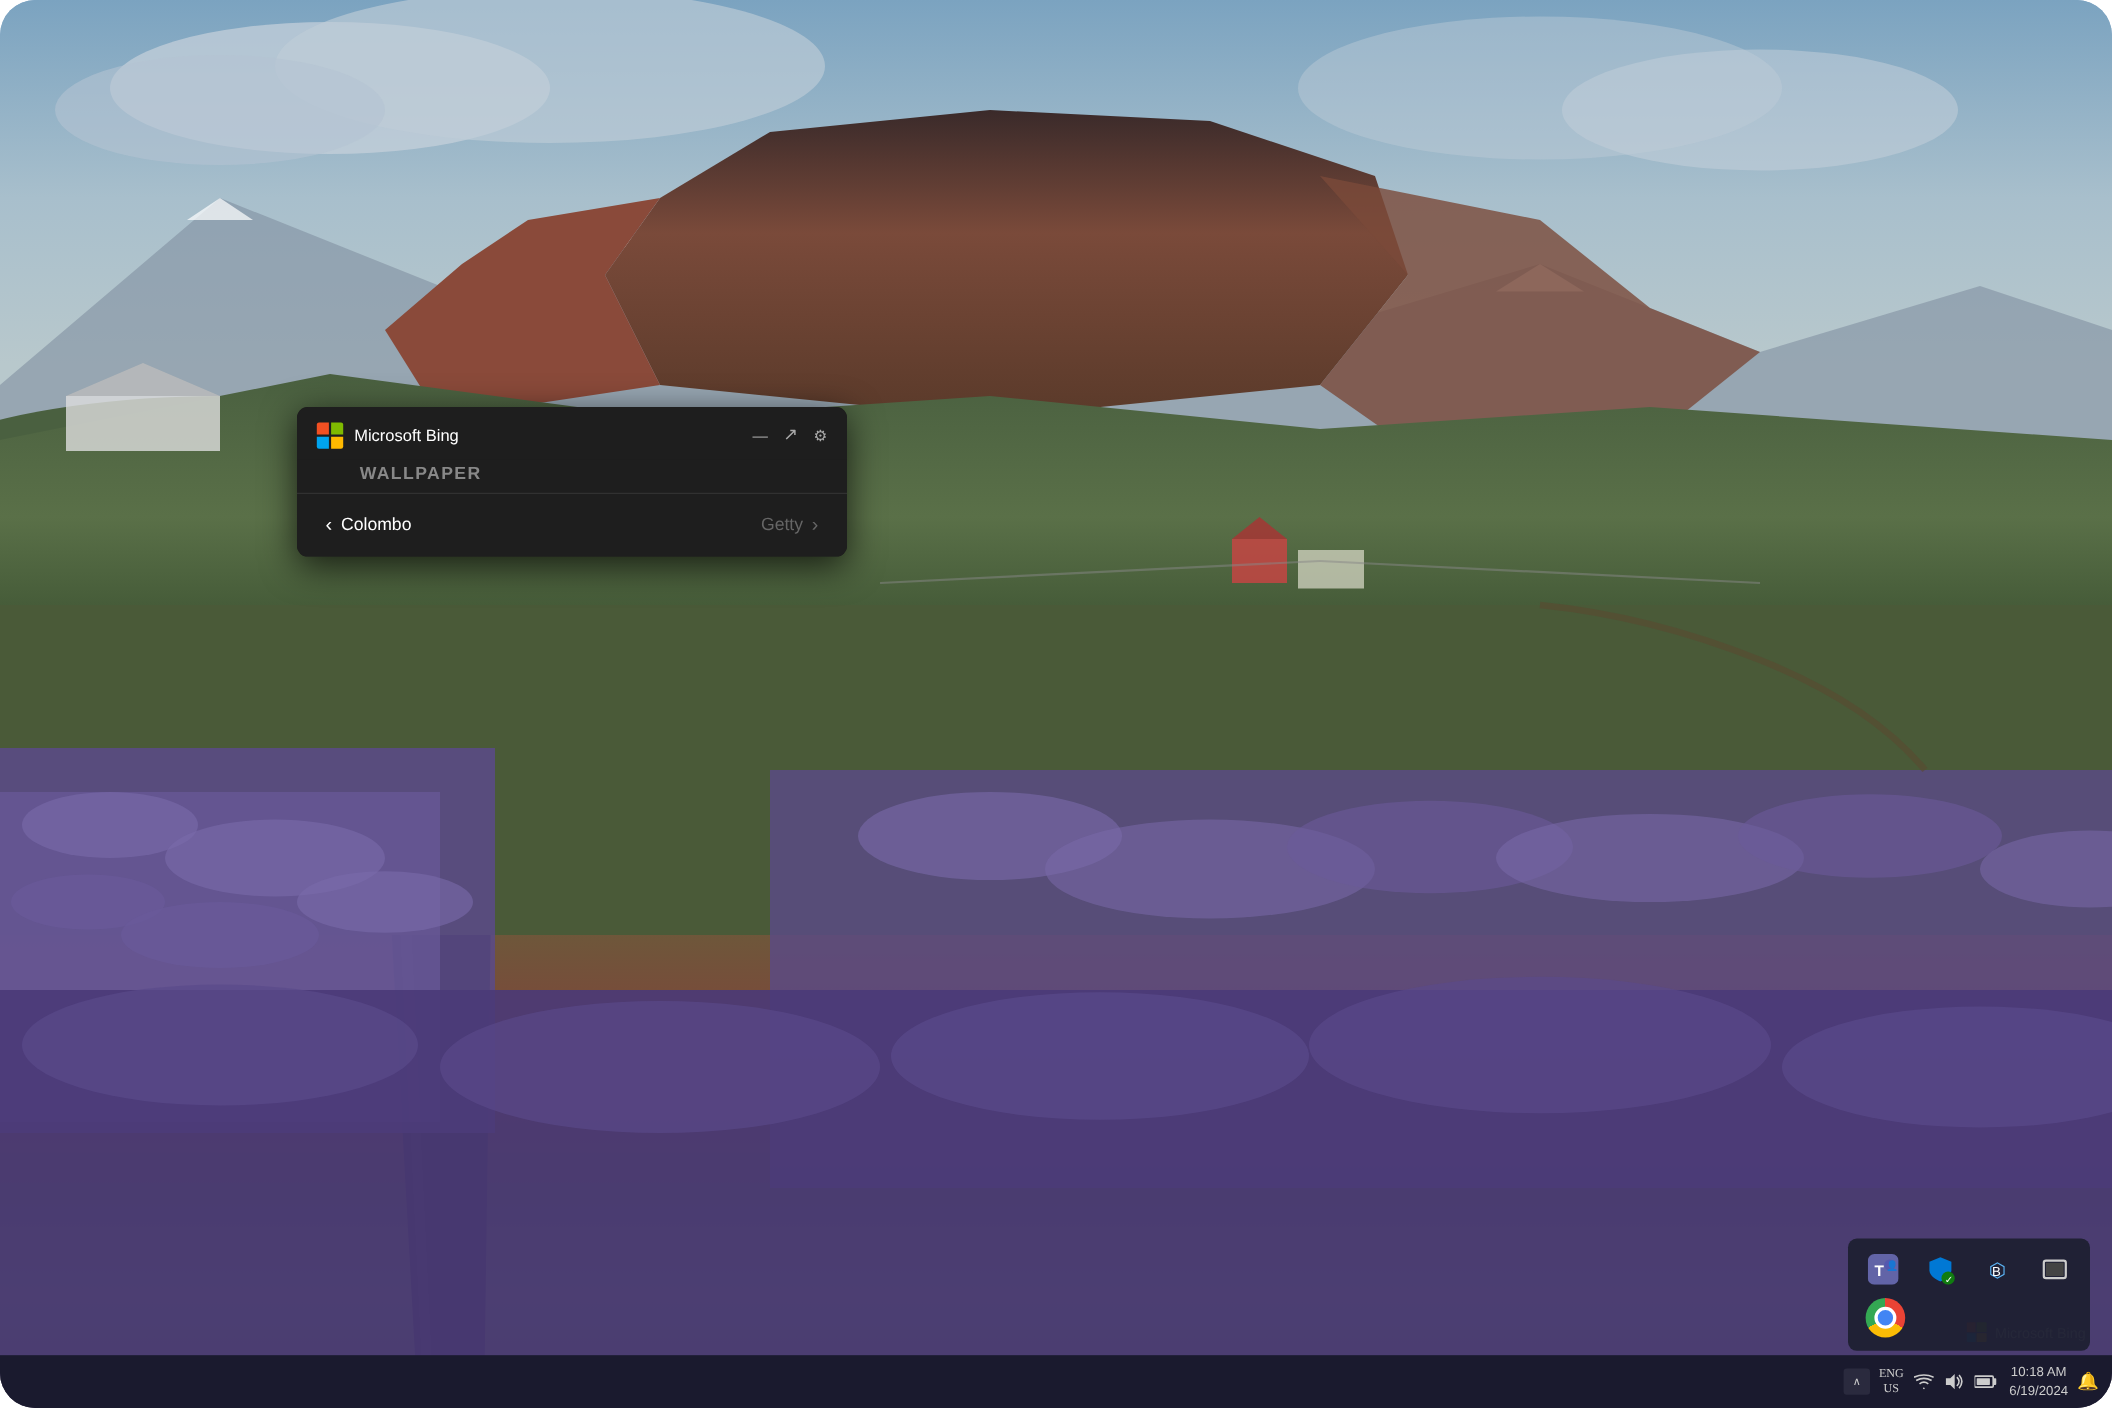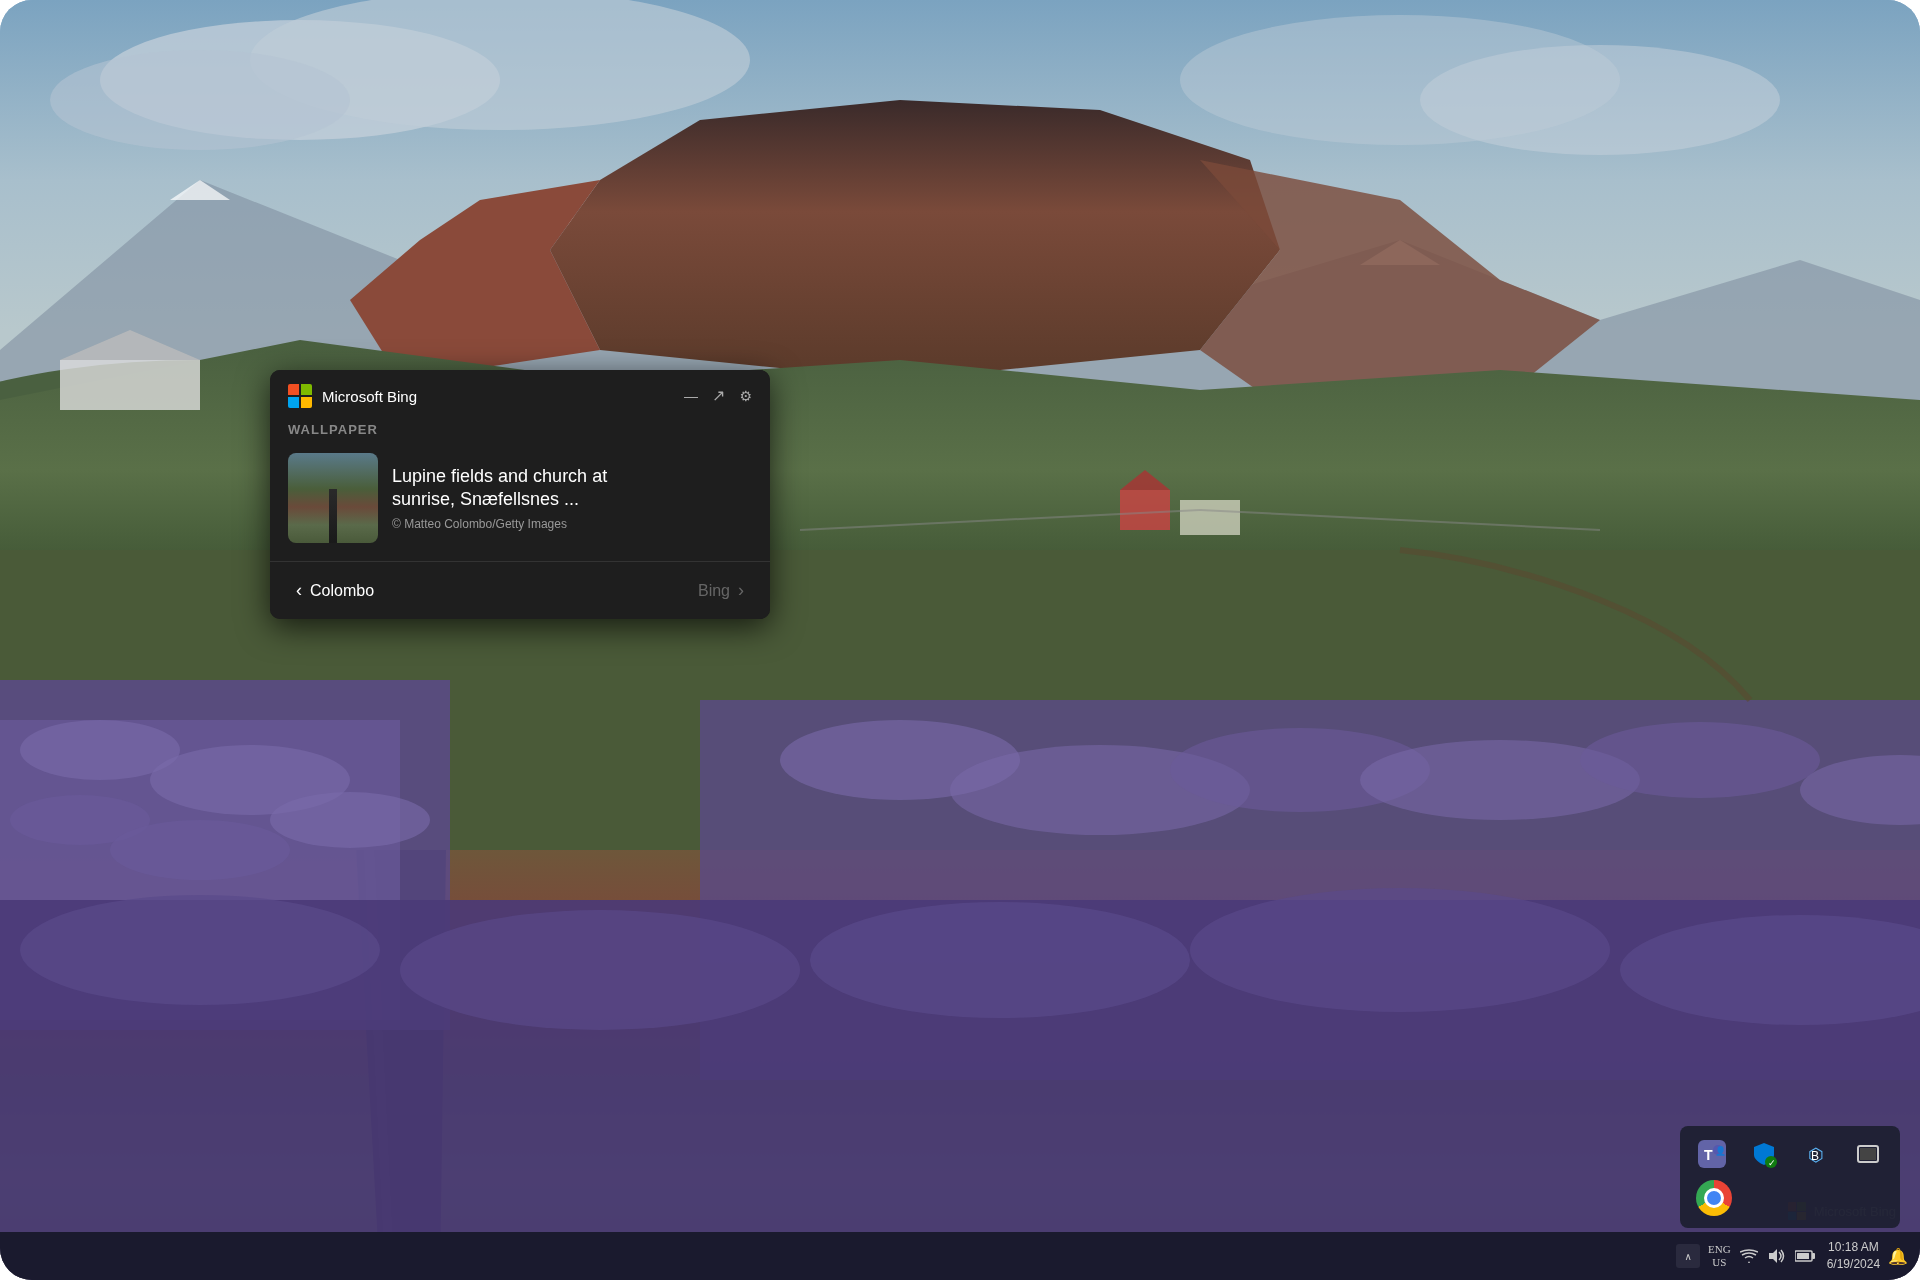--- a/index.html
+++ b/index.html
@@ -184,25 +184,26 @@
 
     .widget-control {
       color: #aaa;
       font-size: 14px;
       cursor: pointer;
       line-height: 1;
     }
 
     .widget-section-label {
       color: #888;
-      font-size: 13px;
+      font-size: 16px;
       font-weight: 600;
       letter-spacing: 0.08em;
       padding: 4px 18px 8px 18px;
       text-transform: uppercase;
+      margin-left: 39px;
     }
 
     .wallpaper-info {
       display: flex;
       align-items: center;
       gap: 14px;
       padding: 8px 18px 18px 18px;
     }
 
     .wallpaper-thumbnail {
@@ -444,40 +445,28 @@
       </div>
       <div class="widget-header-right">
         <span class="widget-control">—</span>
         <span class="widget-control" style="font-size:16px;">↗</span>
         <span class="widget-control">⚙</span>
       </div>
     </div>
 
     <div class="widget-section-label">WALLPAPER</div>
 
-    <div class="wallpaper-info">
-      <div class="wallpaper-thumbnail">
-        <div class="thumbnail-inner"></div>
-      </div>
-      <div class="wallpaper-text">
-        <div class="wallpaper-name">
-          <span>Lupine fields and church at</span><br>
-          <span>sunrise, Snæfellsnes ...</span>
-        </div>
-        <div class="wallpaper-credit">© Matteo Colombo/Getty Images</div>
-      </div>
-    </div>
 
     <div class="widget-footer">
       <button class="nav-btn">
         <span class="nav-chevron">‹</span>
         <span>Colombo</span>
       </button>
       <button class="nav-btn dimmed">
-        <span>Bing</span>
+        <span>Getty</span>
         <span class="nav-chevron">›</span>
       </button>
     </div>
   </div>
 
   <div id="system-tray-popup">
     <div class="tray-icons-row">
 
       <div class="tray-app-icon">
         <svg width="28" height="28" viewBox="0 0 28 28" fill="none">

